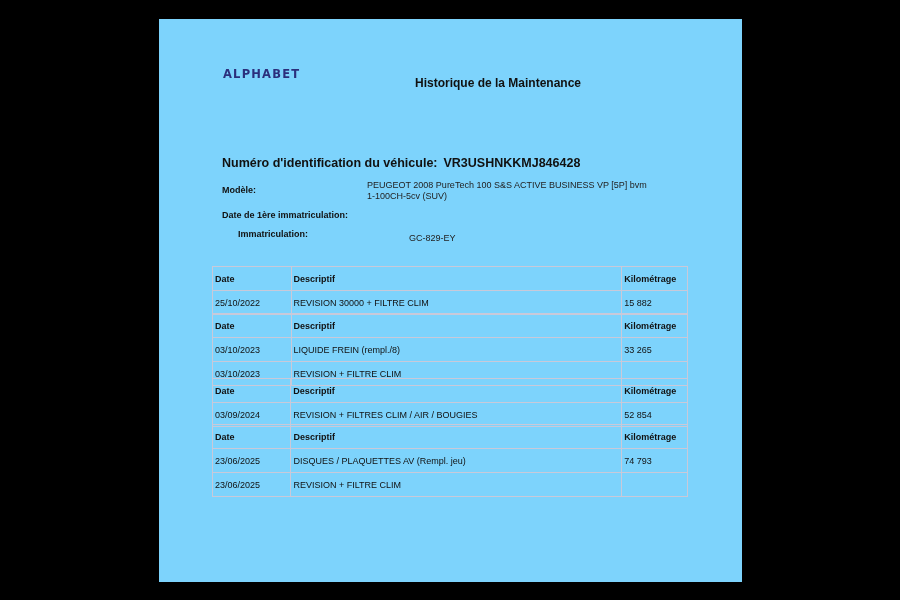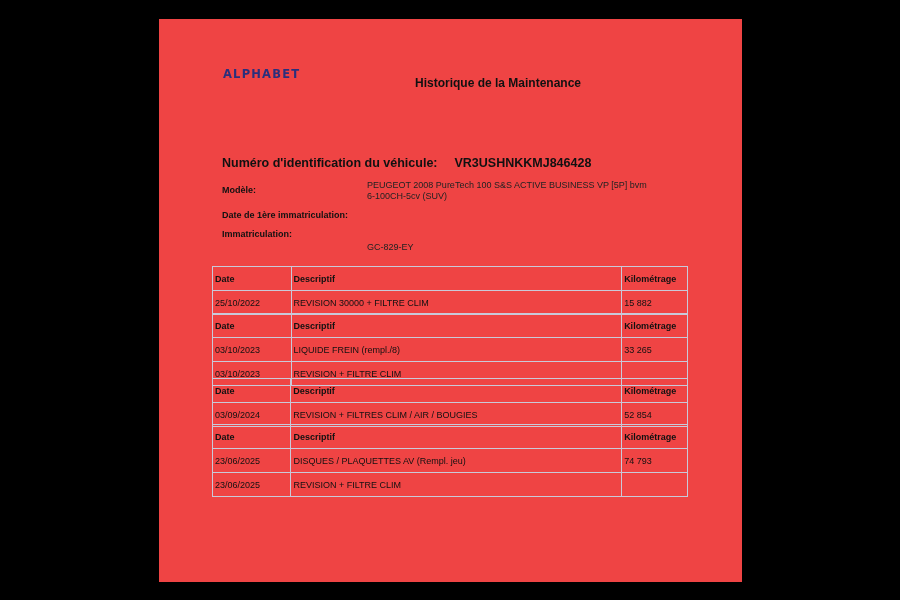--- a/index.html
+++ b/index.html
@@ -11,21 +11,21 @@
       overflow: hidden;
       font-family: "Liberation Sans", sans-serif;
       color: #000;
     }
     .page {
       position: absolute;
       left: 159px;
       top: 19px;
       width: 583px;
       height: 563px;
-      background: #ef4444;
+      background: #7dd3fc;
     }
     .logo {
       position: absolute;
       left: 64px;
       top: 48px;
       font-family: "DejaVu Sans", sans-serif;
       font-weight: bold;
       font-size: 11.5px;
       letter-spacing: 1.2px;
       color: #2b2f7c;
@@ -42,21 +42,21 @@
     .vin-heading {
       position: absolute;
       left: 63px;
       top: 137px;
       font-size: 12.5px;
       font-weight: bold;
       color: #111;
       white-space: nowrap;
     }
     .vin-heading .vin-value {
-      margin-left: 17px;
+      margin-left: 6px;
     }
     .info-label {
       position: absolute;
       left: 63px;
       font-size: 9px;
       font-weight: bold;
       color: #111;
     }
     .info-value {
       position: absolute;
@@ -95,27 +95,27 @@
   <div class="logo">ALPHABET</div>
   <div class="doc-title">Historique de la Maintenance</div>
 
   <div class="vin-heading">
     <span>Numéro d'identification du véhicule:</span><span class="vin-value">VR3USHNKKMJ846428</span>
   </div>
 
   <div class="info-label" style="top:166px;">Modèle:</div>
   <div class="info-value" style="top:161px;">
     <div>PEUGEOT 2008 PureTech 100 S&amp;S ACTIVE BUSINESS VP [5P] bvm</div>
-    <div>6-100CH-5cv (SUV)</div>
+    <div>1-100CH-5cv (SUV)</div>
   </div>
 
   <div class="info-label" style="top:191px;">Date de 1ère immatriculation:</div>
 
-  <div class="info-label" style="top:210px;">Immatriculation:</div>
-  <div class="info-value" style="top:223px;">GC-829-EY</div>
+  <div class="info-label" style="top:210px;margin-left:16px;">Immatriculation:</div>
+  <div class="info-value" style="top:214px;margin-left:42px;">GC-829-EY</div>
 
   <table class="maint-table" style="top:247px;">
     <tbody>
         <tr class="hdr">
       <td class="c-date">Date</td>
       <td class="c-desc">Descriptif</td>
       <td class="c-km">Kilométrage</td>
     </tr>
     <tr>
       <td class="c-date">25/10/2022</td>

